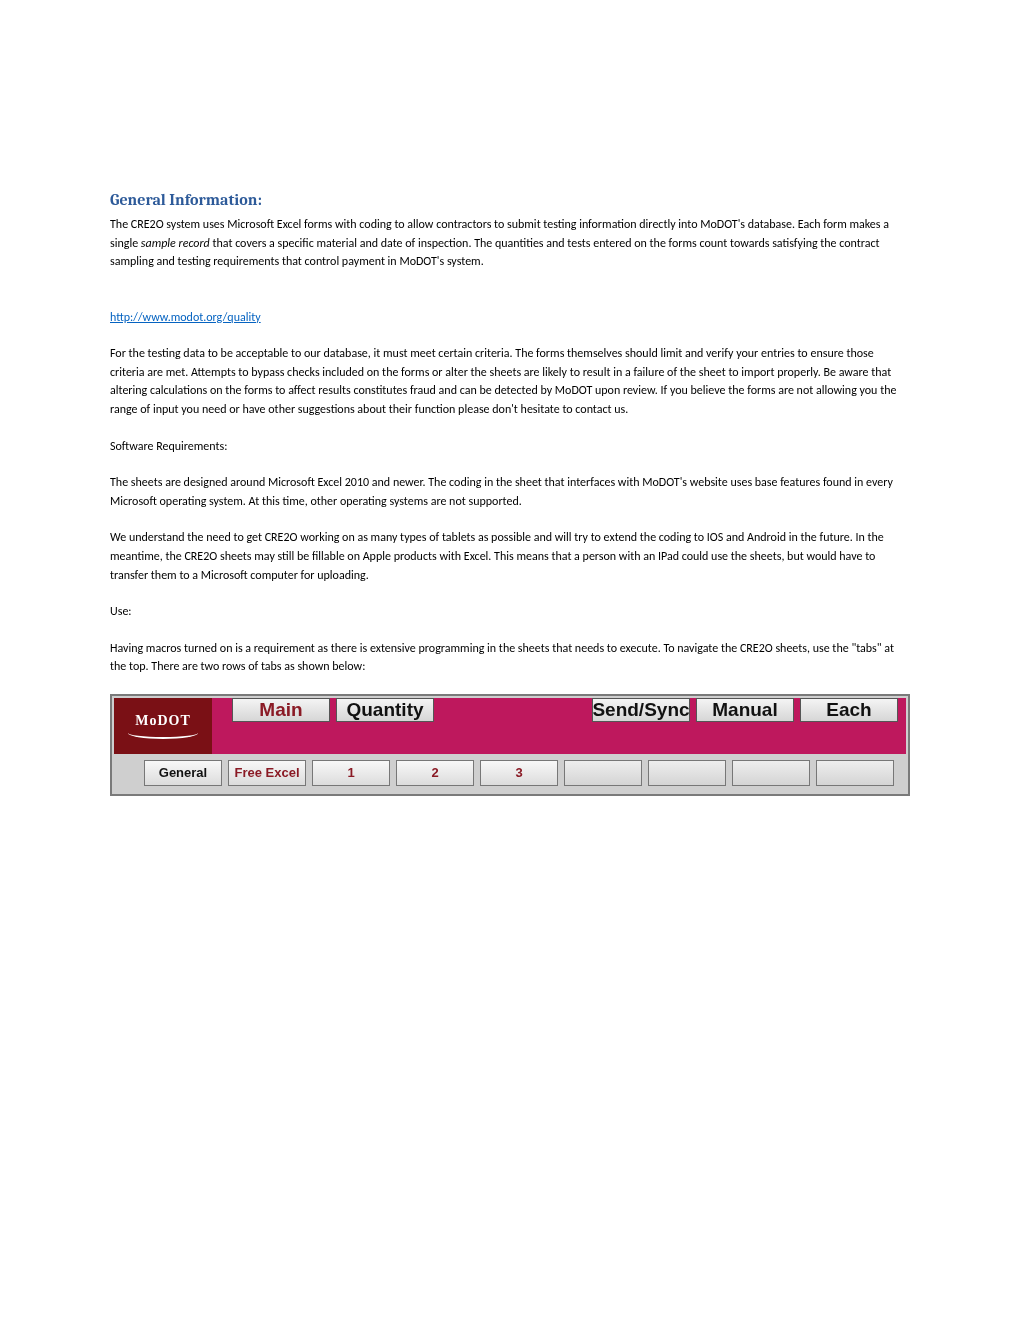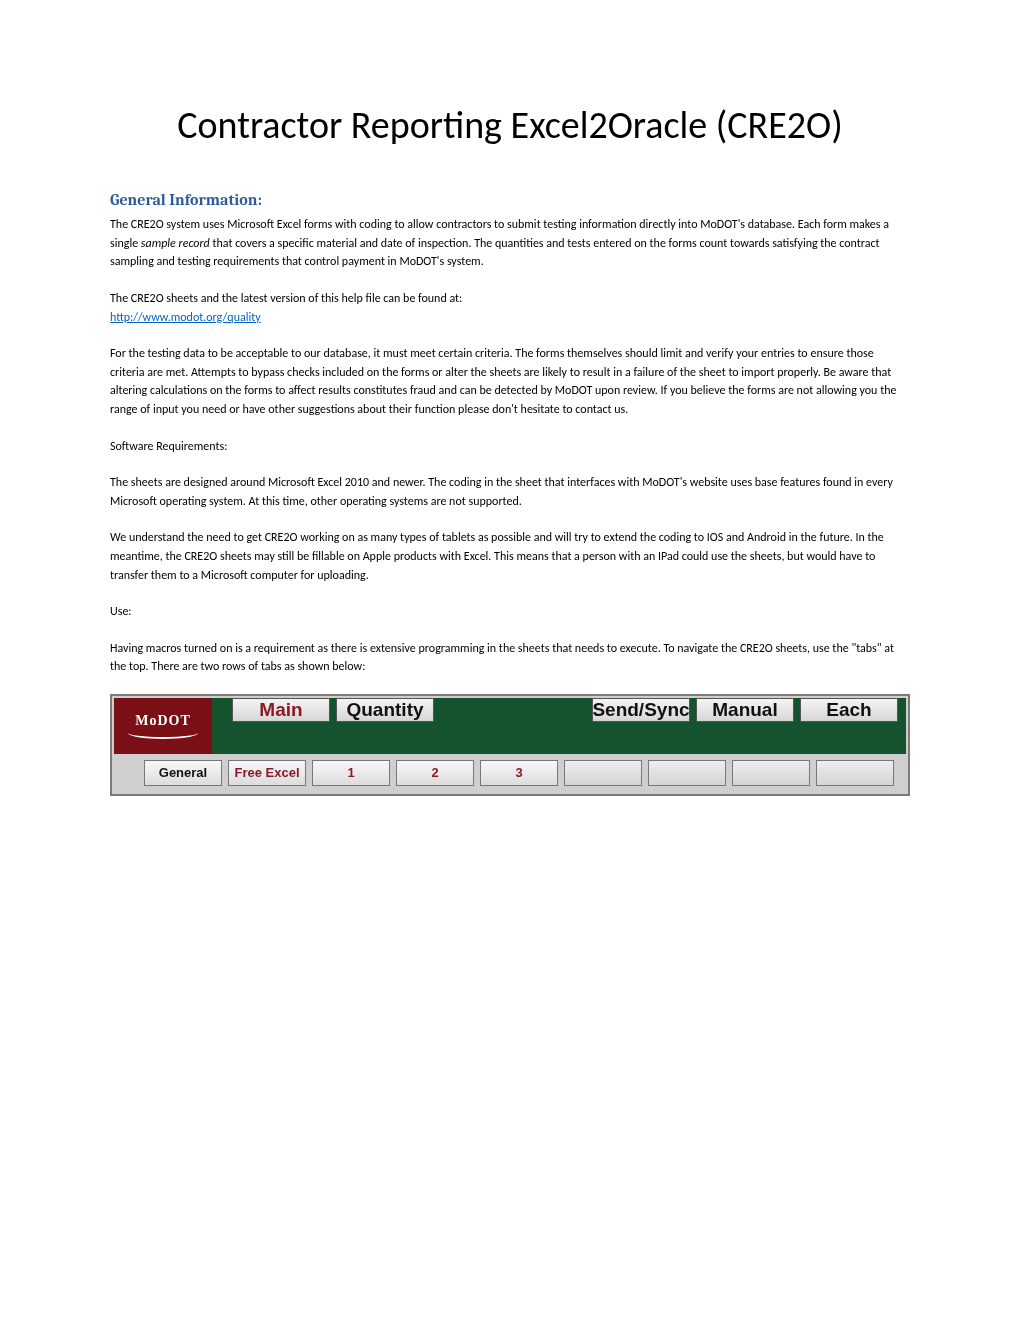--- a/index.html
+++ b/index.html
@@ -39,21 +39,21 @@
     .tight { margin-bottom: 4px; }
 
     
     .app-bar-wrap {
       margin-top: 10px;
       border: 2px solid #7a7a7a;
       background: #cfcfcf;
       padding: 2px 2px 2px 2px;
     }
     .app-bar {
-      background: #14532d;
+      background: #be185d;
       height: 56px;
       display: flex;
       align-items: stretch;
       position: relative;
       padding-right: 4px;
     }
     .logo-cell {
       width: 98px;
       background: #7a1015;
       display: flex;
@@ -138,31 +138,31 @@
       width: 78px;
       height: 26px;
     }
     .sub-tab.red { color: #8a1a25; }
     .sub-tab.empty { background: linear-gradient(#eee,#d4d4d4); }
   </style>
 </head>
 <body>
 
 <h1>
-  <span>Contractor Reporting Excel2Oracle  (CRE2O)</span><br>
+  <br>
 </h1>
 
 <h2>General Information:</h2>
 
 <p>
   <span>The CRE2O system uses Microsoft Excel forms with coding to allow contractors to submit testing information directly into MoDOT's database.   Each form makes a single </span><span class="italic">sample record</span><span> that covers a specific material and date of inspection.  The quantities and tests entered on the forms count towards satisfying the contract sampling and testing requirements that control payment in MoDOT's system.</span>
 </p>
 
 <p>
-  <span class="tight">The CRE2O sheets and the latest version of this help file can be found at:</span><br>
+  <br>
   <a href="#" class="link">http://www.modot.org/quality</a>
 </p>
 
 <p>For the testing data to be acceptable to our database, it must meet certain criteria.  The forms themselves should limit and verify your entries to ensure those criteria are met.   Attempts to bypass checks included on the forms or alter the sheets are likely to result in a failure of the sheet to import properly.   Be aware that altering calculations on the forms to affect results constitutes fraud and can be detected by MoDOT upon review.  If you believe the forms are not allowing you the range of input you need or have other suggestions about their function please don't hesitate to contact us.</p>
 
 <p>Software Requirements:</p>
 
 <p>The sheets are designed around Microsoft Excel 2010 and newer.   The coding in the sheet that interfaces with MoDOT's website uses base features found in every Microsoft operating system.   At this time, other operating systems are not supported.</p>
 
 <p>We understand the need to get CRE2O working on as many types of tablets as possible and will try to extend the coding to IOS and Android in the future.  In the meantime, the CRE2O sheets may still be fillable on Apple products with Excel.  This means that a person with an IPad could use the sheets, but would have to transfer them to a Microsoft computer for uploading.</p>

